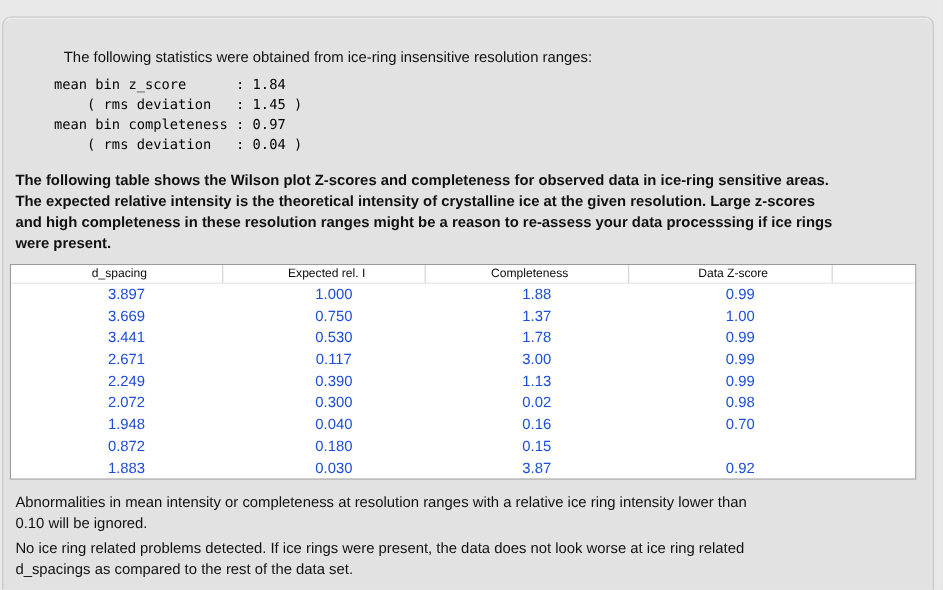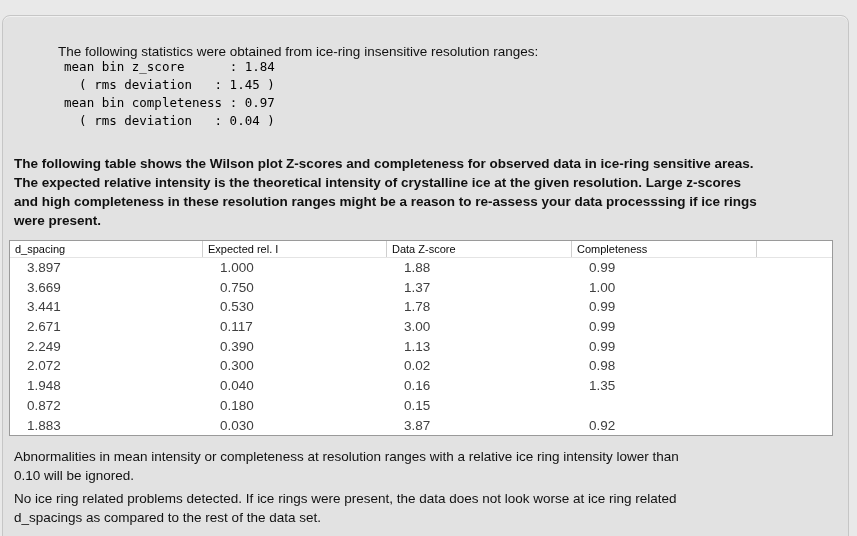--- a/index.html
+++ b/index.html
@@ -31,44 +31,44 @@
 
   .intro {
     position: absolute;
     left: 14px; top: 43px;
     font-size: 13.5px;
     line-height: 17px;
     margin-left: 44px;
   }
   .stats {
     position: absolute;
-    left: 49px; top: 58px;
+    left: 49px; top: 68px;
     font-family: "DejaVu Sans Mono", monospace;
     font-size: 12.5px;
     line-height: 18px;
     white-space: pre;
     color: #000;
-    text-align: right;
   }
   .desc {
     position: absolute;
     left: 14px; top: 154px;
     font-size: 13.5px;
     line-height: 19px;
     white-space: pre-line;
     font-weight: bold;
   }
 
   .table {
     position: absolute;
     left: 9px; top: 240px;
     width: 824px; height: 196px;
     background: #ffffff;
     border: 1px solid #9a9a9a;
     overflow: hidden;
+    text-align: center;
   }
   .thead {
     display: flex;
     height: 17px;
     background: #ffffff;
     border-bottom: 1px solid #e4e4e4;
   }
   .th {
     font-size: 11px;
     line-height: 16px;
@@ -79,21 +79,21 @@
     white-space: nowrap;
   }
   .trow {
     display: flex;
     height: 19.7px;
   }
   .td {
     font-size: 13.5px;
     line-height: 19.5px;
     padding-left: 17px;
-    color: #404040;
+    color: #1d4ed8;
     overflow: hidden;
     white-space: nowrap;
   }
   .c0 { width: 193px; }
   .c1 { width: 184px; }
   .c2 { width: 185px; }
   .c3 { width: 185px; }
   .c4 { flex: 1; border-right: none; }
 
   .note {
@@ -123,22 +123,22 @@
 
   <div class="desc">The following table shows the Wilson plot Z-scores and completeness for observed data in ice-ring sensitive areas.
 The expected relative intensity is the theoretical intensity of crystalline ice at the given resolution. Large z-scores
 and high completeness in these resolution ranges might be a reason to re-assess your data processsing if ice rings
 were present.</div>
 
   <div class="table">
     <div class="thead">
       <div class="th c0">d_spacing</div>
       <div class="th c1">Expected rel. I</div>
+      <div class="th c3">Completeness</div>
       <div class="th c2">Data Z-score</div>
-      <div class="th c3">Completeness</div>
       <div class="th c4"></div>
     </div>
     <div class="tbody">
       <div class="trow">
         <div class="td c0">3.897</div>
         <div class="td c1">1.000</div>
         <div class="td c2">1.88</div>
         <div class="td c3">0.99</div>
         <div class="td c4"></div>
       </div>
@@ -174,21 +174,21 @@
         <div class="td c0">2.072</div>
         <div class="td c1">0.300</div>
         <div class="td c2">0.02</div>
         <div class="td c3">0.98</div>
         <div class="td c4"></div>
       </div>
       <div class="trow">
         <div class="td c0">1.948</div>
         <div class="td c1">0.040</div>
         <div class="td c2">0.16</div>
-        <div class="td c3">1.35</div>
+        <div class="td c3">0.70</div>
         <div class="td c4"></div>
       </div>
       <div class="trow">
         <div class="td c0">0.872</div>
         <div class="td c1">0.180</div>
         <div class="td c2">0.15</div>
         <div class="td c4"></div>
       </div>
       <div class="trow">
         <div class="td c0">1.883</div>

